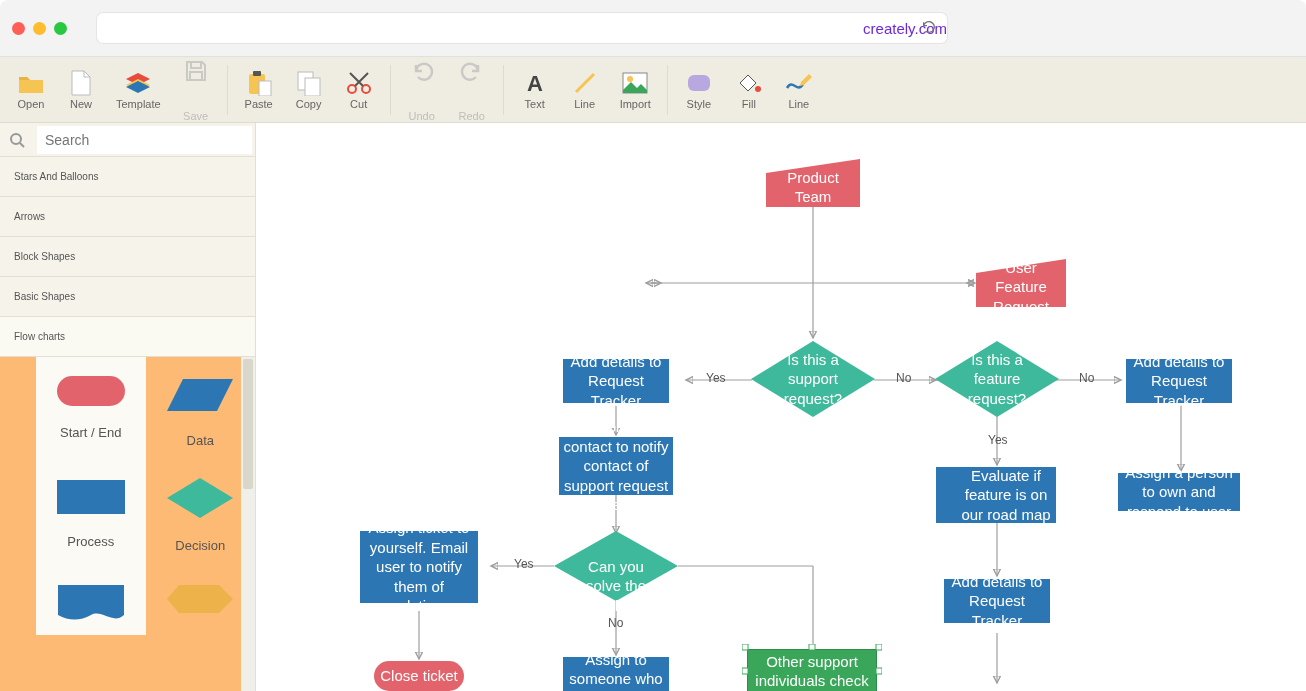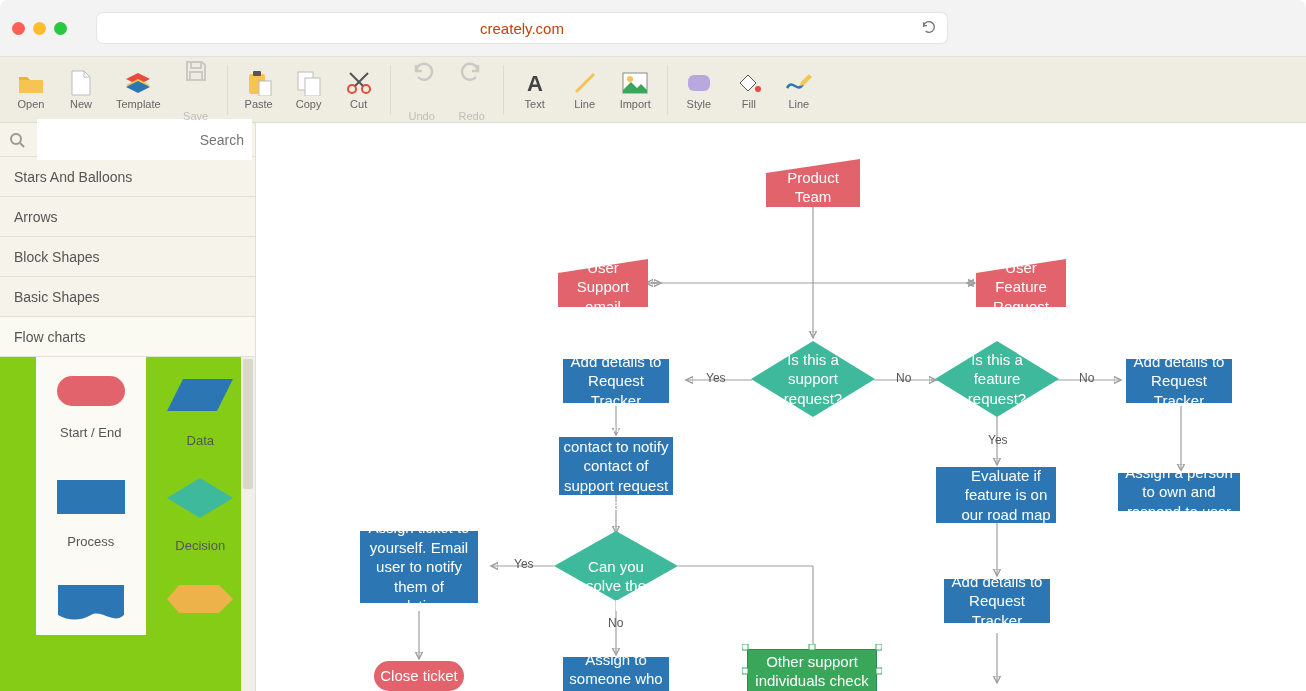--- a/index.html
+++ b/index.html
@@ -4,37 +4,37 @@
 <style>
   *{box-sizing:border-box;margin:0;padding:0;font-family:-apple-system,Helvetica,Arial,sans-serif;}
   body{background:#fff;width:1306px;height:691px;overflow:hidden;}
   
   .chrome{height:57px;background:#f3f3f3;border-bottom:1px solid #e0e0e0;display:flex;align-items:center;padding:0 12px;border-radius:8px 8px 0 0;}
   .traffic{display:flex;gap:8px;margin-right:30px;}
   .dot{width:13px;height:13px;border-radius:50%;}
   .dot.red{background:#ff5f57;}
   .dot.yel{background:#febc2e;}
   .dot.grn{background:#28c840;}
-  .addr{flex:1;max-width:850px;height:30px;border:none;border-radius:6px;background:#fff;display:flex;align-items:center;justify-content:center;font-size:15px;color:#c2410c;position:relative;box-shadow:0 0 0 1px #e5e5e5;}
+  .addr{flex:1;max-width:850px;height:30px;border:none;border-radius:6px;background:#fff;display:flex;align-items:center;justify-content:flex-end;font-size:15px;color:#6d28d9;position:relative;box-shadow:0 0 0 1px #e5e5e5;}
   .reload{position:absolute;right:10px;}
   
   .toolbar{height:66px;background:#efece1;display:flex;align-items:center;padding:0 6px;border-bottom:1px solid #e0dccd;}
   .tbtn{display:flex;flex-direction:column;align-items:center;justify-content:flex-end;padding:4px 10px 6px;min-width:50px;cursor:pointer;font-size:11px;color:#666;}
   .tbtn.disabled{color:#aaa;opacity:.7;gap:24px;}
   .tbtn .ic{height:30px;display:flex;align-items:center;justify-content:center;}
   .tsep{width:1px;height:50px;background:#e0dccd;margin:0 6px;}
   
   .ws{display:flex;height:calc(691px - 57px - 66px);}
   .side{width:256px;background:#f5f3ea;display:flex;flex-direction:column;border-right:1px solid #e3e0d3;}
   .search{display:flex;align-items:center;height:34px;border-bottom:1px solid #e3e0d3;}
   .search .mag{width:34px;display:flex;align-items:center;justify-content:center;}
-  .search input{flex:1;height:41px;margin:3px;border:none;background:#fff;font-size:14px;padding:0 8px;color:#666;outline:none;text-align:right;}
-  .cat{height:40px;border-bottom:1px solid #e3e0d3;display:flex;align-items:center;padding:0 14px;font-size:14px;color:#555;cursor:pointer;}
+  .search input{flex:1;height:28px;margin:3px;border:none;background:#fff;font-size:14px;padding:0 8px;color:#666;outline:none;}
+  .cat{height:40px;border-bottom:1px solid #e3e0d3;display:flex;align-items:center;padding:0 14px;font-size:10px;color:#555;cursor:pointer;}
   .cat.active{background:#faf9f2;}
-  .palette{flex:1;background:#84cc16;display:flex;flex-wrap:wrap;align-content:flex-start;overflow-y:auto;position:relative;padding-left:36px;}
+  .palette{flex:1;background:#fdba74;display:flex;flex-wrap:wrap;align-content:flex-start;overflow-y:auto;position:relative;padding-left:36px;}
   .pcell{width:50%;display:flex;flex-direction:column;align-items:center;padding:18px 4px 10px;}
   .pcell.alt{background:#fbfaf4;}
   .plabel{margin-top:18px;font-size:13px;color:#555;text-align:center;}
   .scroll-track{position:absolute;right:0;top:0;bottom:0;width:14px;background:#f0efe9;}
   .scroll-thumb{position:absolute;top:2px;left:2px;right:2px;height:130px;background:#d9d7cc;border-radius:2px;}
   
   .canvas{flex:1;background:#fff;position:relative;overflow:hidden;font-size:12px;}
   .node{position:absolute;display:flex;align-items:center;justify-content:center;text-align:center;color:#fff;font-size:15px;line-height:1.3;padding:4px;}
   .proc{background:#2c77b3;}
   .edge-label{position:absolute;font-size:12px;color:#555;}
@@ -308,26 +308,20 @@
 
       <line x1="163" y1="488" x2="163" y2="536" marker-end="url(#ah)"></line>
     </svg>
 
     <div class="node" style="left:510px;top:36px;width:94px;height:48px;">
       <svg width="94" height="48" style="position:absolute;inset:0;">
           <path d="M0 14L94 0V48H0Z" fill="#e2636c"></path>
         </svg>
       <span style="position:relative;top:4px;">Product Team</span>
     </div>
-    <div class="node" style="left:302px;top:136px;width:90px;height:48px;">
-      <svg width="90" height="48" style="position:absolute;inset:0;">
-          <path d="M0 14L90 0V48H0Z" fill="#e2636c"></path>
-        </svg>
-      <span style="position:relative;top:4px;">User Support email</span>
-    </div>
     <div class="node" style="left:720px;top:136px;width:90px;height:48px;">
       <svg width="90" height="48" style="position:absolute;inset:0;">
           <path d="M0 14L90 0V48H0Z" fill="#e2636c"></path>
         </svg>
       <span style="position:relative;top:4px;">User Feature Request</span>
     </div>
 
     <div class="node" style="left:495px;top:218px;width:124px;height:76px;">
       <svg width="124" height="76" style="position:absolute;inset:0;">
           <path d="M62 0L124 38 62 76 0 38Z" fill="#3fb99b"></path>

